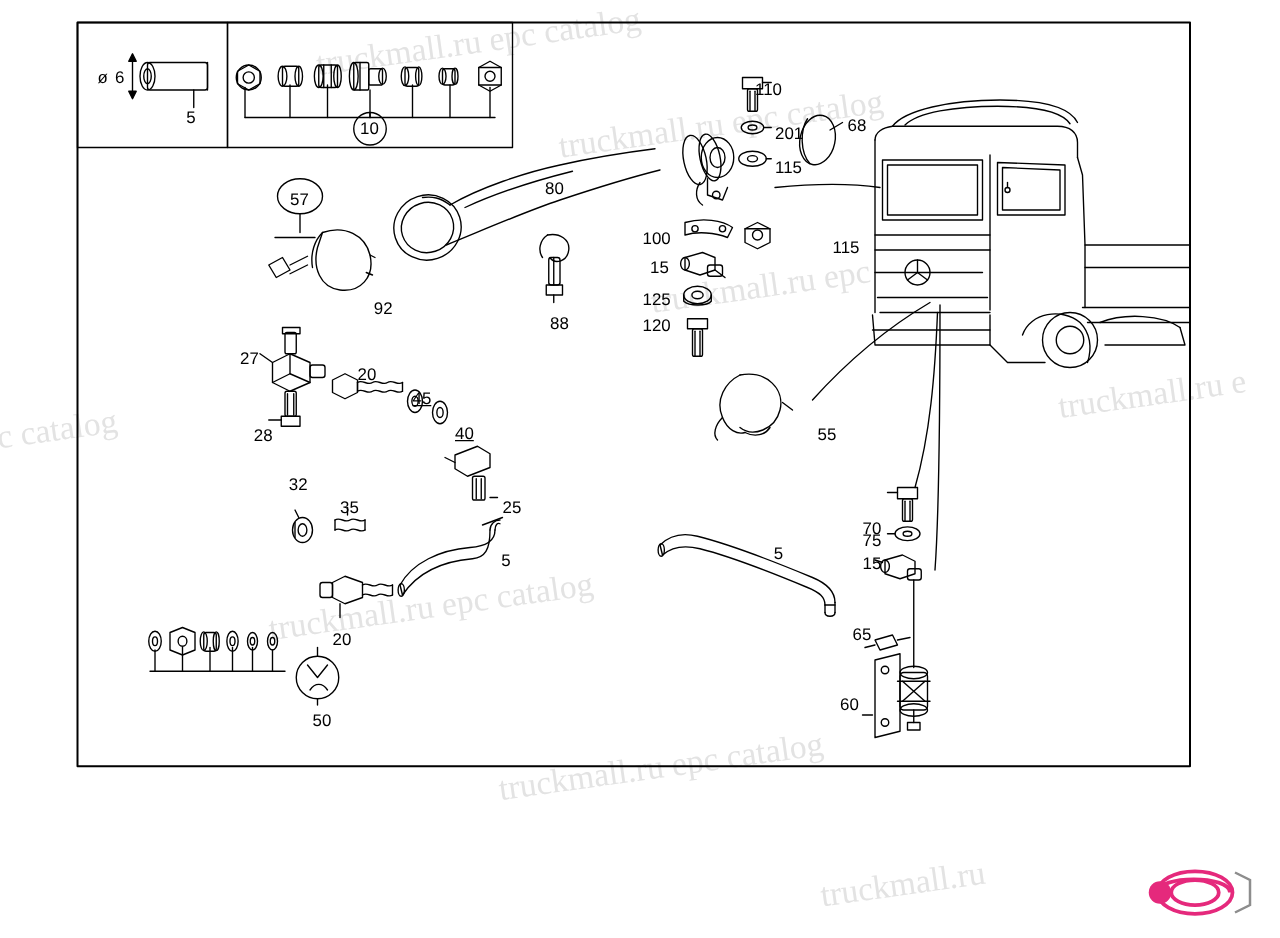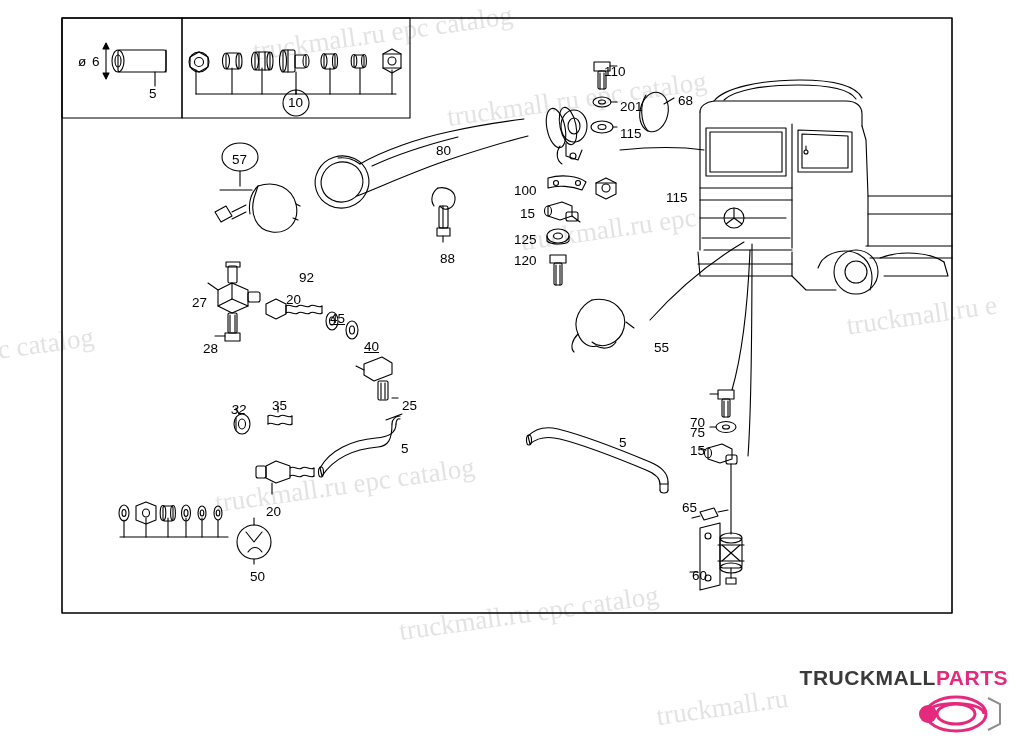--- a/index.html
+++ b/index.html
@@ -450,51 +450,48 @@
       <div class="lbl" style="left: 620px; top: 99px;">201</div>
       <div class="lbl" style="left: 678px; top: 93px;">68</div>
       <div class="lbl" style="left: 620px; top: 126px;">115</div>
       <div class="lbl" style="left: 392px; top: 143px; margin-left: 44px;">80</div>
       <div class="lbl" style="left: 232px; top: 152px;">57</div>
       <div class="lbl" style="left: 514px; top: 183px;">100</div>
       <div class="lbl" style="left: 642px; top: 190px; margin-left: 24px;">115</div>
       <div class="lbl" style="left: 520px; top: 206px;">15</div>
       <div class="lbl" style="left: 514px; top: 232px;">125</div>
       <div class="lbl" style="left: 514px; top: 253px;">120</div>
-      <div class="lbl" style="left: 299px; top: 239px; margin-top: 31px;">92</div>
+      <div class="lbl" style="left: 299px; top: 239px;">92</div>
       <div class="lbl" style="left: 440px; top: 251px;">88</div>
-      <div class="lbl" style="left: 192px; top: 295px;">27</div>
+      <div class="lbl" style="left: 192px; top: 279px;">27</div>
       <div class="lbl" style="left: 286px; top: 292px;">20</div>
       <div class="lbl" style="left: 330px; top: 311px; text-decoration: underline;">45</div>
       <div class="lbl" style="left: 203px; top: 341px;">28</div>
       <div class="lbl" style="left: 364px; top: 339px; text-decoration: underline;">40</div>
       <div class="lbl" style="left: 640px; top: 340px; margin-left: 14px;">55</div>
       <div class="lbl" style="left: 402px; top: 398px;">25</div>
       <div class="lbl" style="left: 690px; top: 415px;">70</div>
-      <div class="lbl" style="left: 231px; top: 402px; font-style: italic;">32</div>
+      <div class="lbl" style="left: 231px; top: 380px;">32</div>
       <div class="lbl" style="left: 272px; top: 398px;">35</div>
       <div class="lbl" style="left: 690px; top: 425px;">75</div>
       <div class="lbl" style="left: 401px; top: 441px;">5</div>
       <div class="lbl" style="left: 619px; top: 435px;">5</div>
       <div class="lbl" style="left: 690px; top: 443px;">15</div>
       <div class="lbl" style="left: 266px; top: 504px;">20</div>
       <div class="lbl" style="left: 682px; top: 500px; text-align: center;">65</div>
       <div class="lbl" style="left: 250px; top: 569px;">50</div>
-      <div class="lbl" style="left: 672px; top: 568px; margin-left: 20px;">60</div>
+      <div class="lbl" style="left: 672px; top: 556px;">60</div>
     </div>
 
   <div class="lbl" style="left:78px; top:54px;">ø</div>
   <div class="lbl" style="left:92px; top:54px;">6</div>
   <div class="lbl" style="left:149px; top:86px;">5</div>
   <div class="lbl" style="left:288px; top:95px;">10</div>
 
   <div class="brand">
-    <div class="b1">
-      <span>TRUCKMALL</span><span class="pink">PARTS</span>
-    </div>
     <svg width="120" height="46" viewBox="0 0 120 46" style="display:block; margin-left:auto;">
       <g fill="none" stroke="#e5297c" stroke-width="3">
         <ellipse cx="68" cy="24" rx="30" ry="17"></ellipse>
         <ellipse cx="68" cy="24" rx="19" ry="10"></ellipse>
         <path d="M38,24 C38,10 96,10 96,24"></path>
       </g>
       <circle cx="40" cy="24" r="9" fill="#e5297c"></circle>
       <g stroke="#8d8d8d" stroke-width="2" fill="none">
         <path d="M100,8 L112,14 L112,34 L100,40"></path>
       </g>

